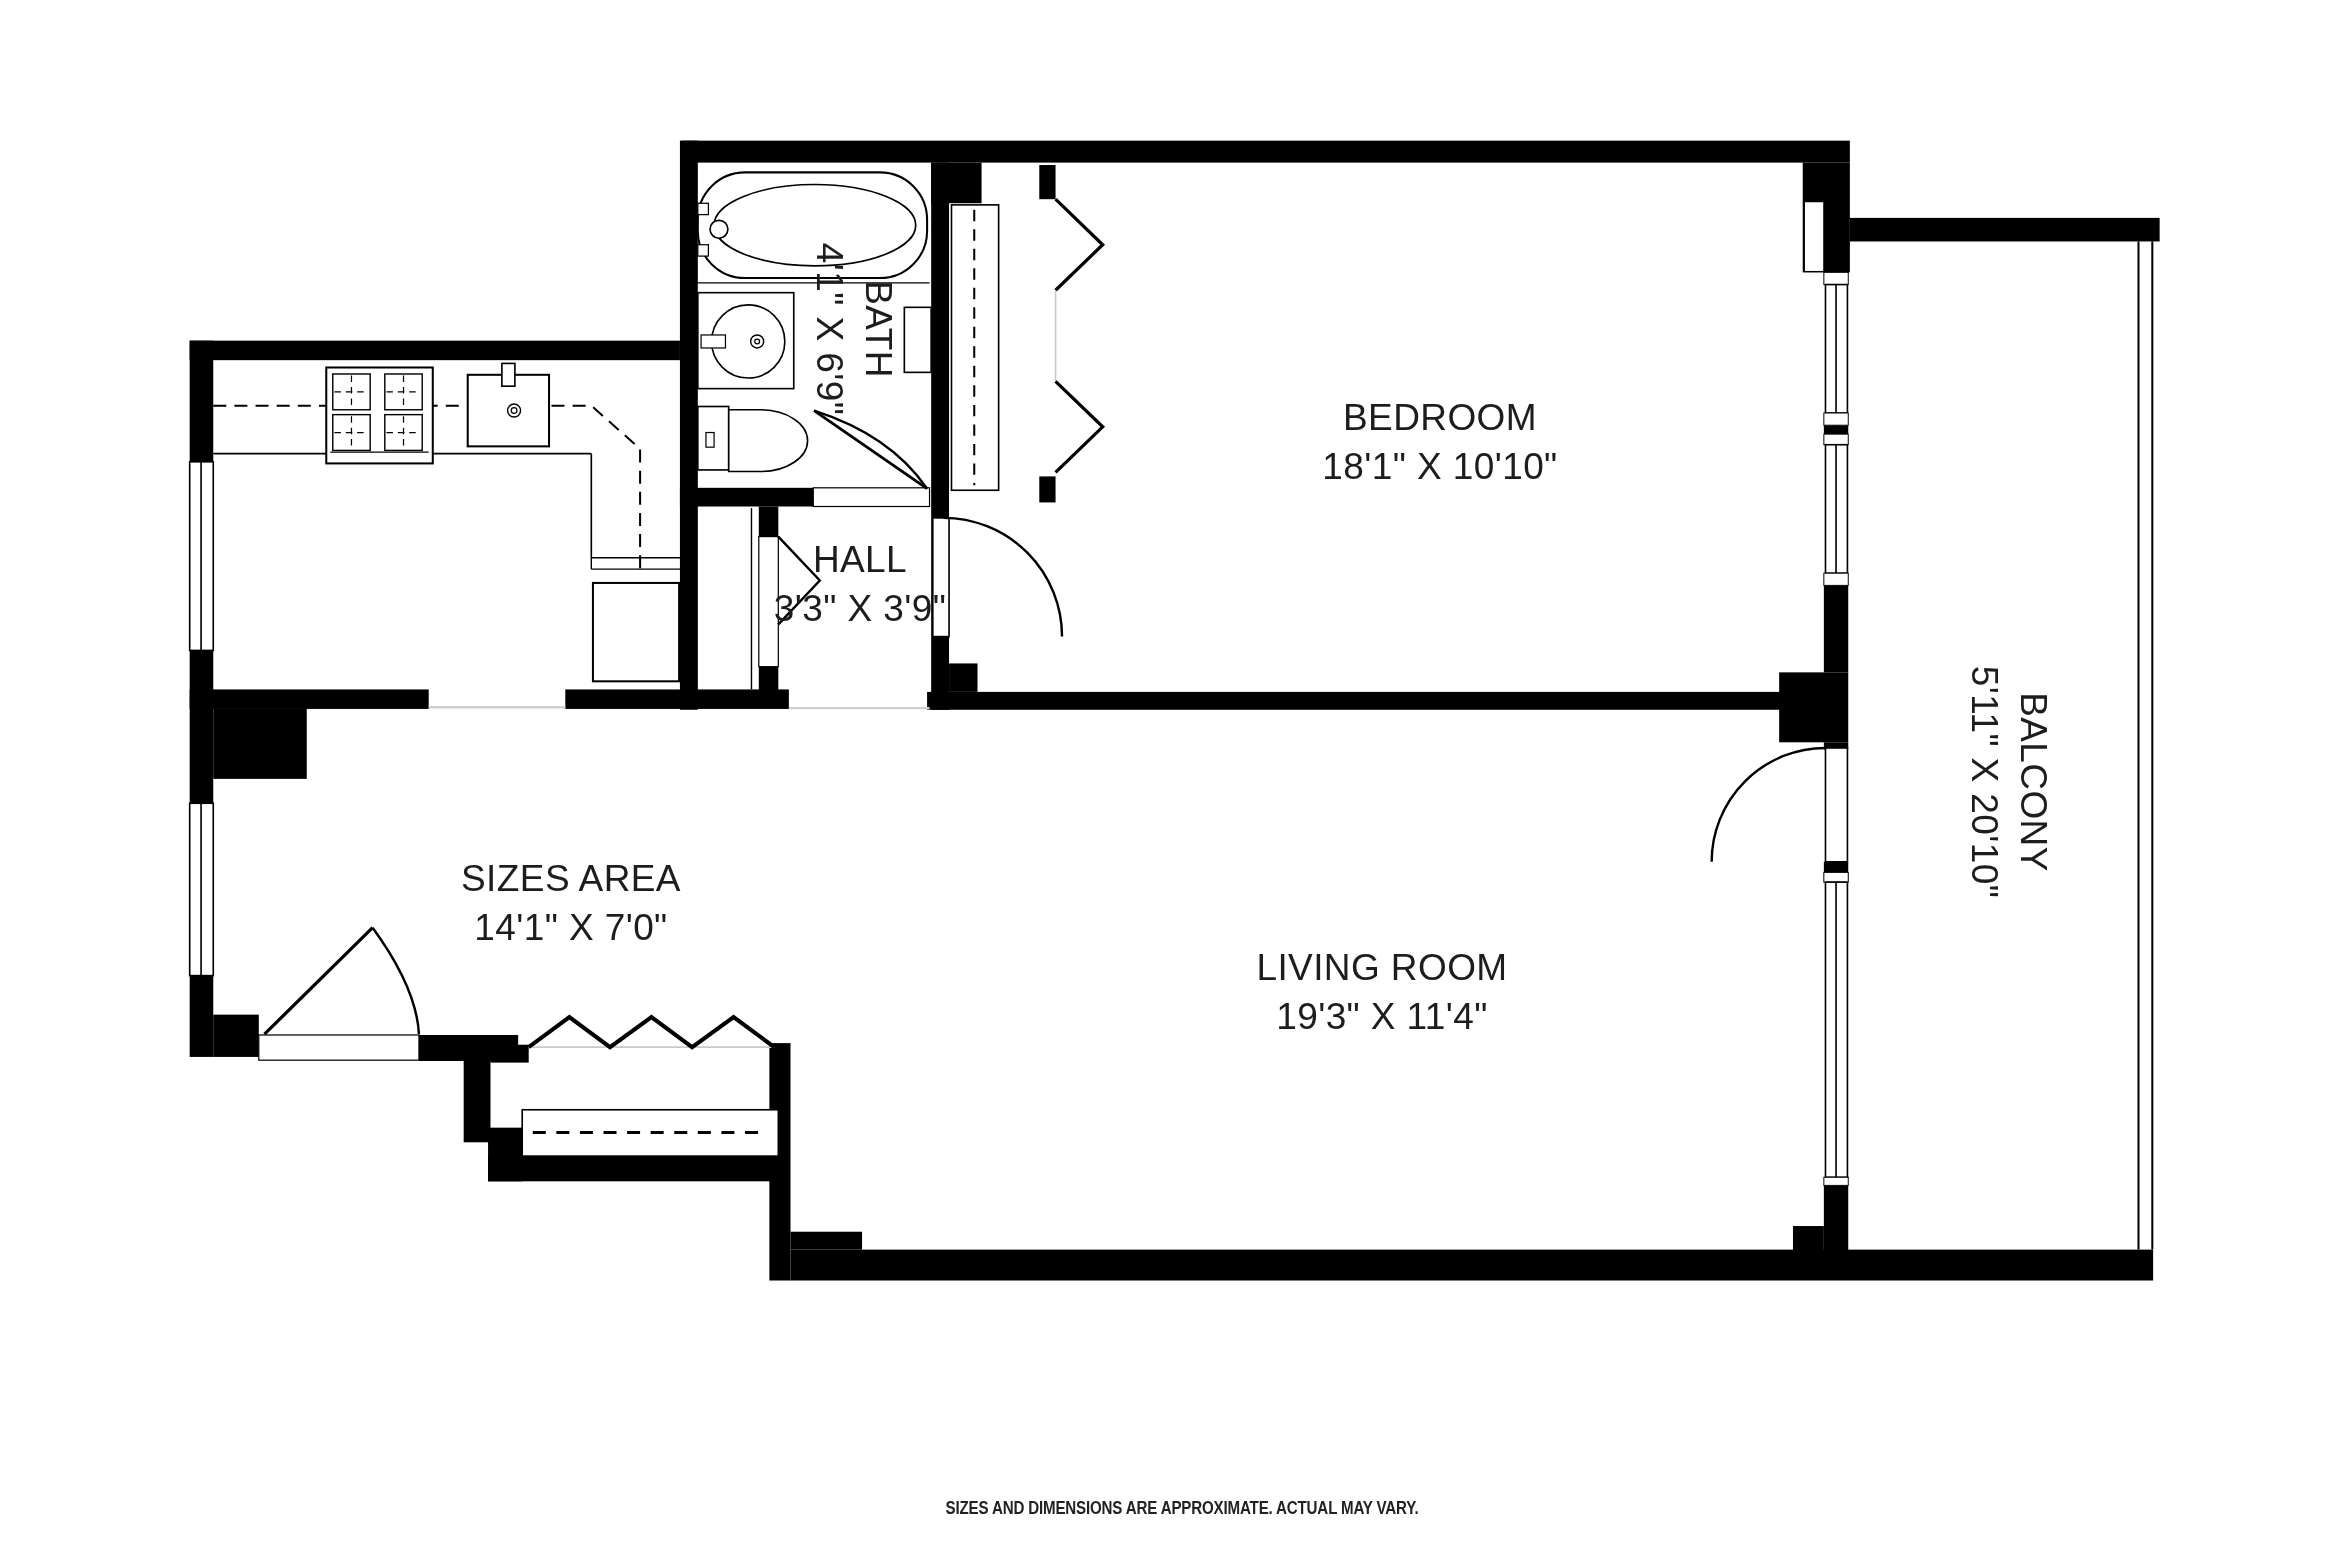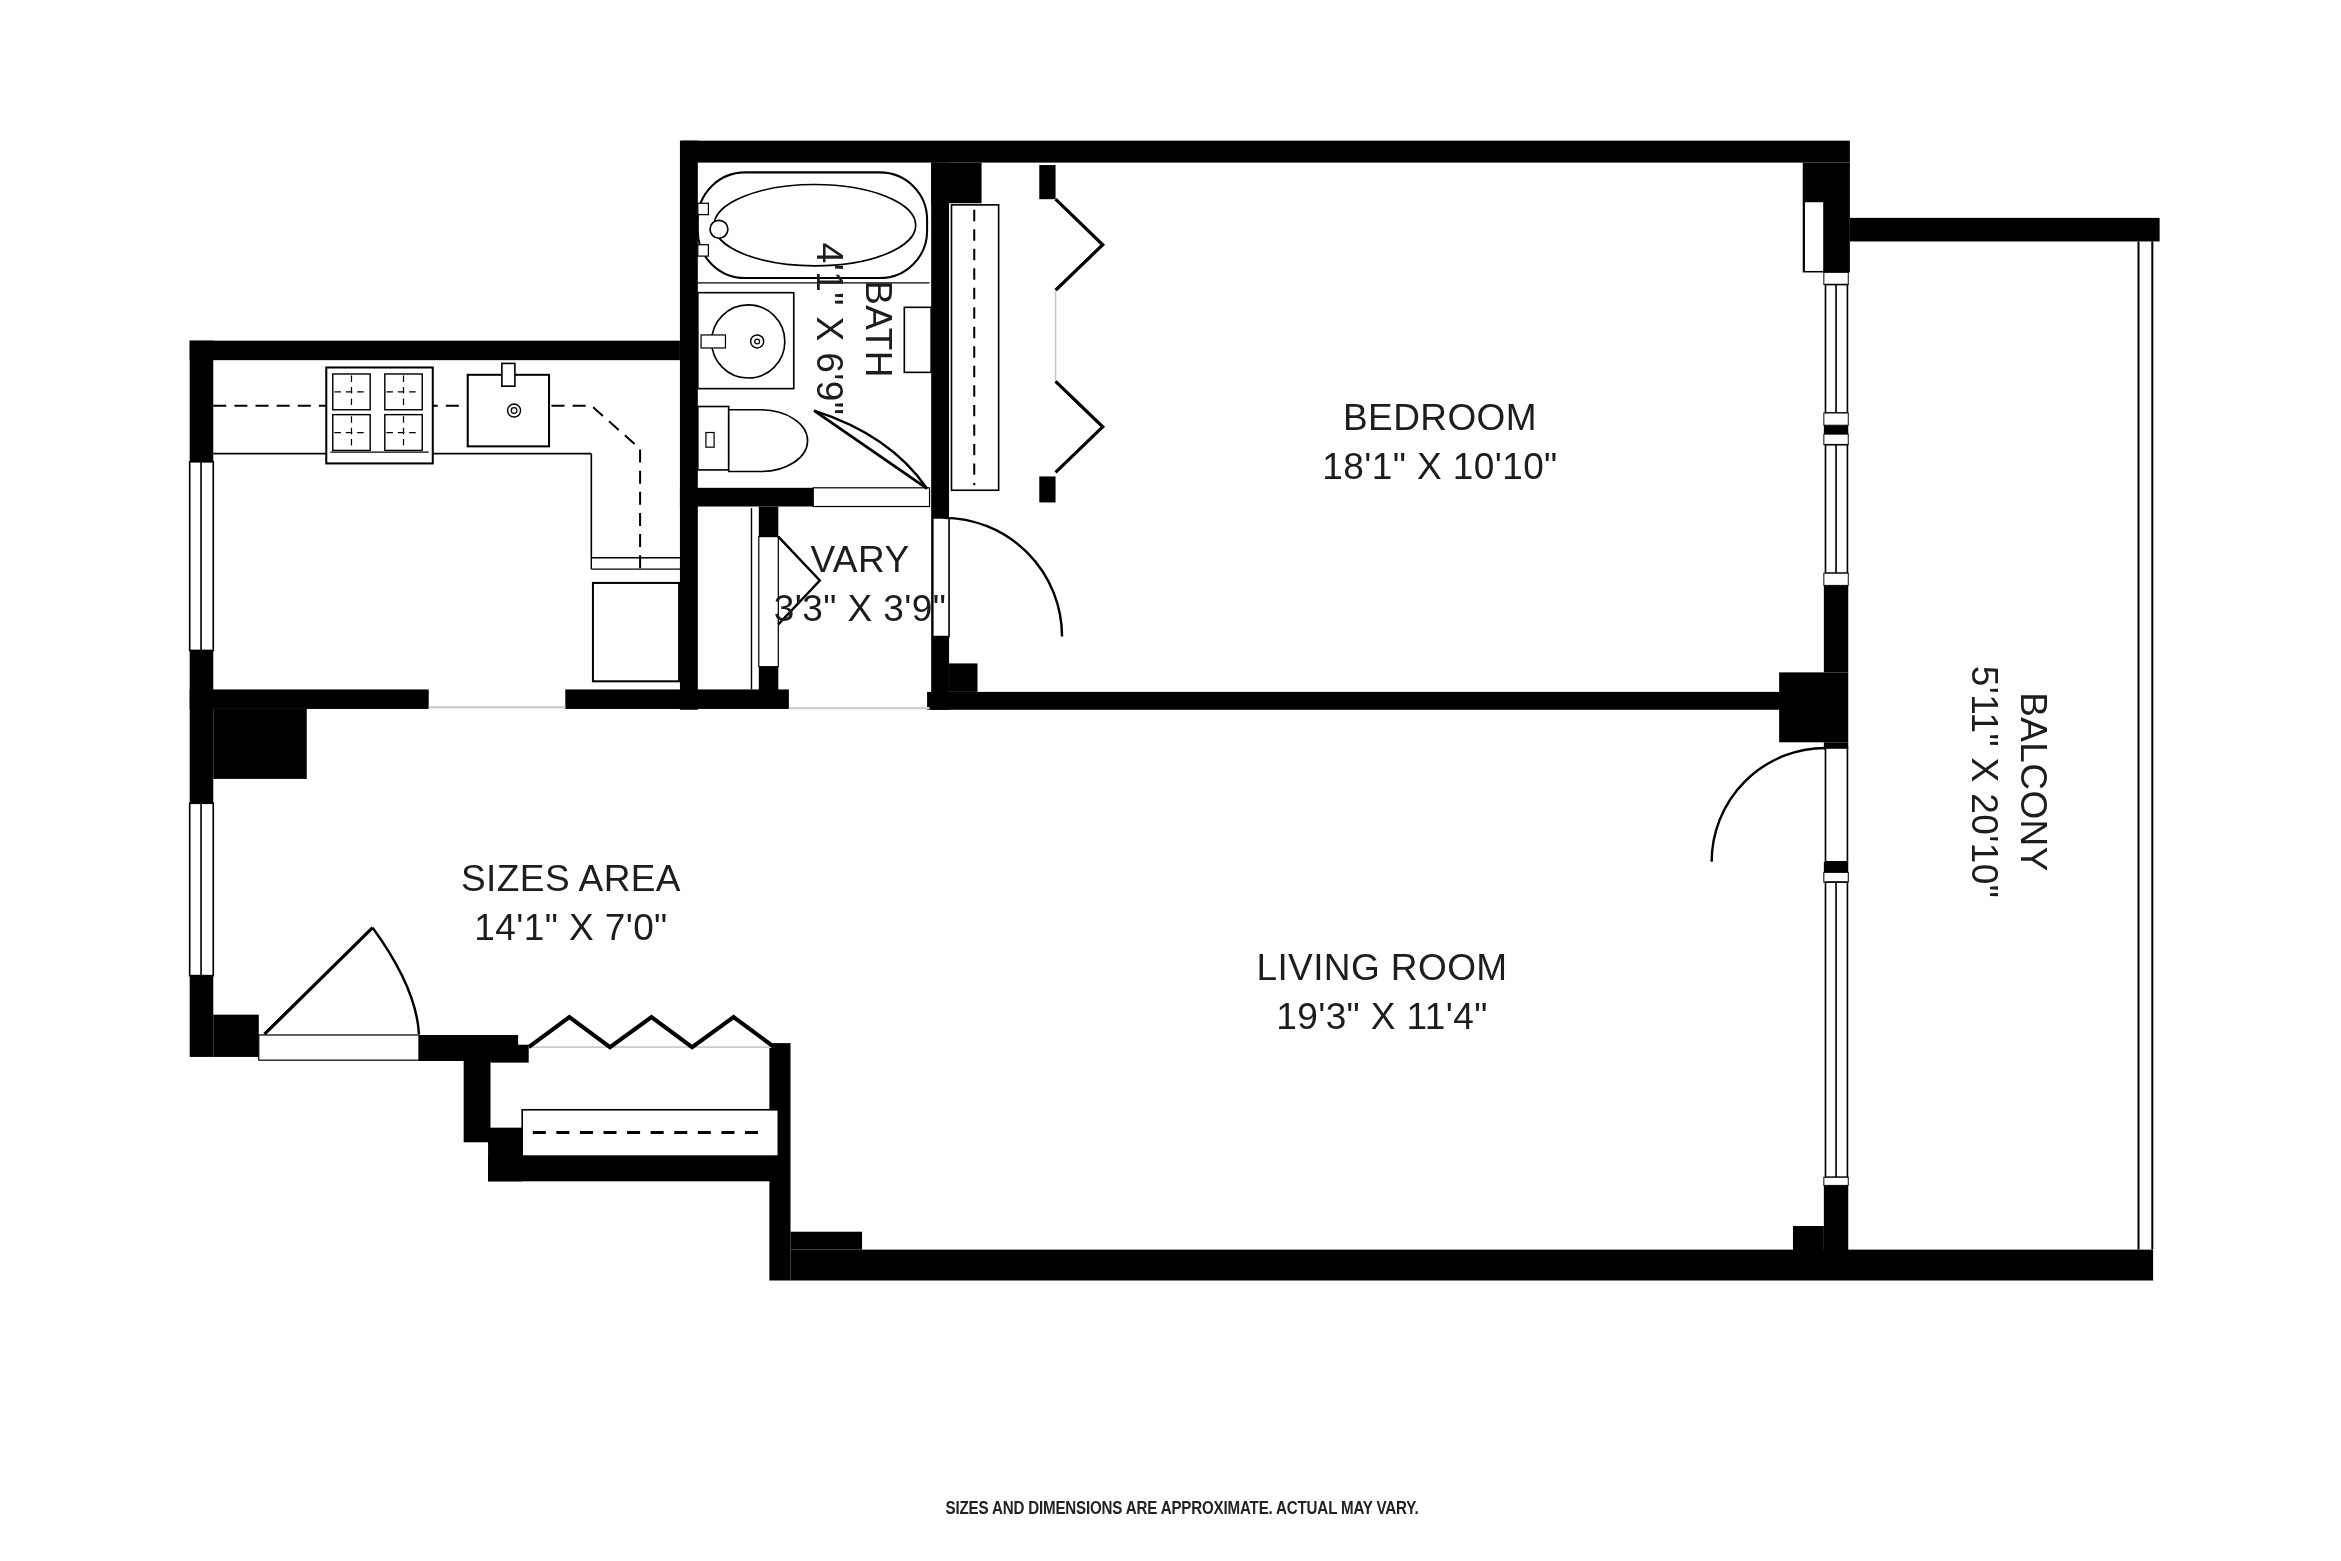--- a/index.html
+++ b/index.html
@@ -209,21 +209,21 @@
   </g>
 </svg>
 
 
 <div class="label rot" style="left:854px;top:329px;">
   <div>BATH</div>
   <div>4'1" X 6'9"</div>
 </div>
 
 <div class="label" style="left:860px;top:584px;">
-  <div>VARY</div>
+  <div>HALL</div>
   <div>3'3" X 3'9"</div>
 </div>
 
 <div class="label" style="left:1419px;top:442px;margin-left:21px;">
   <div>BEDROOM</div>
   <div>18'1" X 10'10"</div>
 </div>
 
 <div class="label" style="left:571px;top:903px;">
   <div>SIZES AREA</div>

